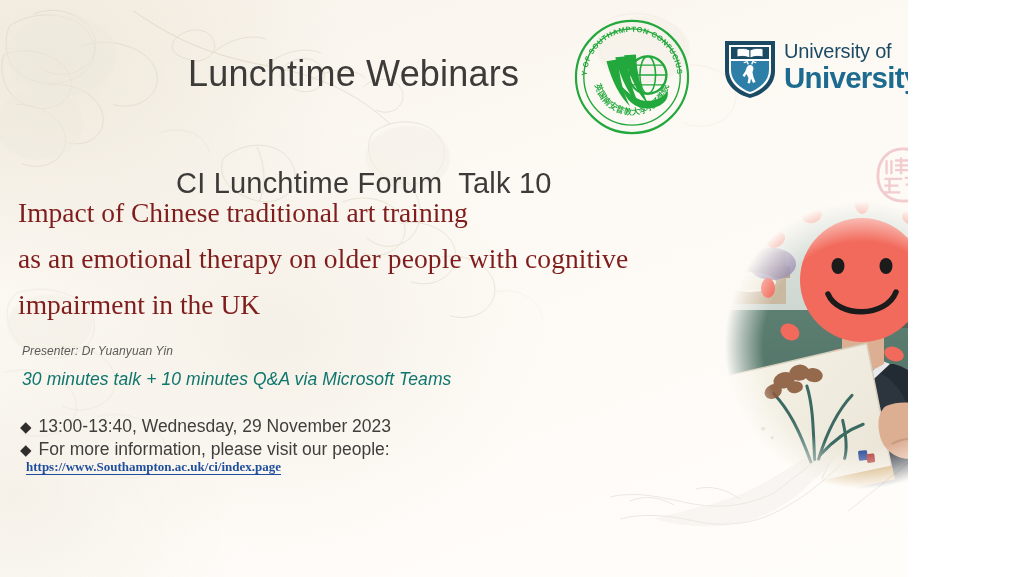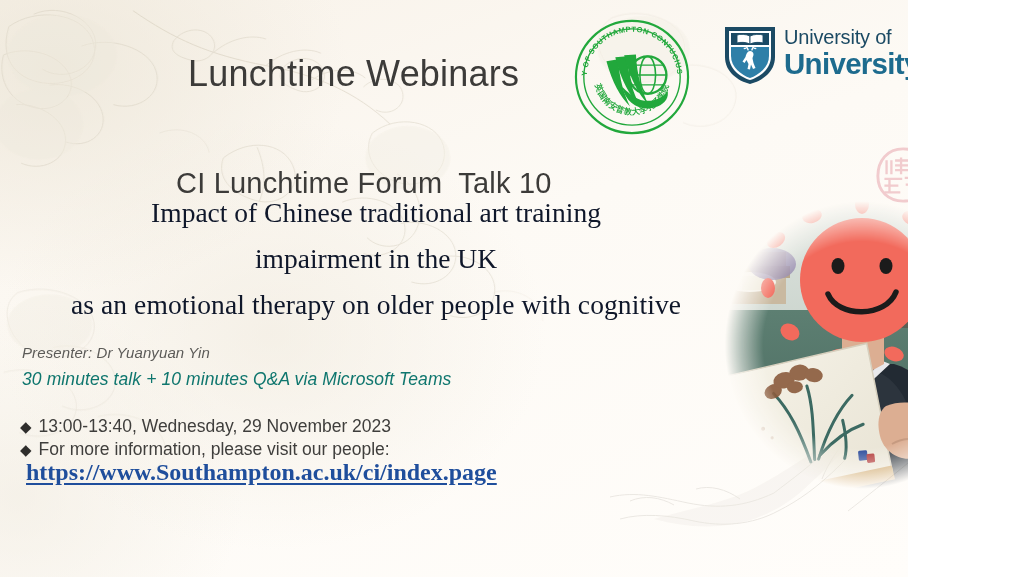--- a/index.html
+++ b/index.html
@@ -38,29 +38,29 @@
   .h-forum {
     position: absolute; left: 176px; top: 127px;
     font-size: 29px; font-weight: 400; color: #3c3b39;
     letter-spacing: 0.2px; white-space: pre; margin-top: 40px;
   }
 
   
   .title-block {
     position: absolute; left: 18px; top: 190px; width: 716px;
     font-family: "Liberation Serif", serif;
-    color: #0f172a; text-align: center;
+    color: #7f1d1d; text-align: left;
   }
   .title-line { font-size: 27.5px; line-height: 46px; white-space: nowrap; }
   .title-line.l2 { letter-spacing: 0.1px; }
 
   
   .presenter {
     position: absolute; left: 22px; top: 344px;
-    font-size: 15px; font-style: italic; color: #5c5b58;
+    font-size: 12px; font-style: italic; color: #5c5b58;
     letter-spacing: 0.1px; white-space: nowrap;
   }
   .duration {
     position: absolute; left: 22px; top: 369px;
     font-size: 17.5px; color: #0f766e;
     letter-spacing: 0.1px; white-space: nowrap; font-style: italic;
   }
 
   
   .bullet-row {
@@ -68,30 +68,30 @@
     font-size: 17.5px; color: #3f3e3c;
     white-space: nowrap; display: flex; align-items: baseline;
   }
   .bullet-row.b1 { top: 416px; }
   .bullet-row.b2 { top: 439px; }
   .diamond { font-size: 15px; color: #2f2e2c; margin-right: 7px; line-height: 1; }
 
   .url-link {
     position: absolute; left: 26px; top: 459px;
     font-family: "Liberation Serif", serif;
-    font-size: 24px; font-weight: bold; color: #1f4e9c;
+    font-size: 13px; font-weight: bold; color: #1f4e9c;
     text-decoration: underline; text-underline-offset: 3px;
     white-space: nowrap; cursor: pointer;
   }
 
   
   .ci-logo { position: absolute; left: 573px; top: 18px; width: 118px; height: 118px; }
 
   
-  .uos-logo { position: absolute; left: 722px; top: 24px; width: 232px; height: 62px; }
+  .uos-logo { position: absolute; left: 722px; top: 38px; width: 232px; height: 62px; }
   .uos-shield { position: absolute; left: 0; top: 0; width: 56px; height: 62px; }
   .uos-word { position: absolute; left: 62px; top: 2px; color: #1b4a64; }
   .uos-word .u-small {
     font-size: 20px; font-weight: 400; letter-spacing: -0.2px;
     line-height: 22px; color: #1b4a64;
   }
   .uos-word .u-big {
     font-size: 29.5px; font-weight: bold; letter-spacing: -0.7px;
     line-height: 32px; color: #1d6b8e;
   }
@@ -178,22 +178,22 @@
     <g fill="#ddd8cf" opacity="0.35">
       <path d="M520 20 C 486 50, 452 90, 414 124 C 370 162, 318 166, 266 152 C 300 142, 340 136, 372 118 C 420 92, 470 52, 520 20 Z"></path>
     </g>
   </svg>
 
   <div class="h-webinars">Lunchtime Webinars</div>
   <div class="h-forum">CI Lunchtime Forum  Talk 10</div>
 
   <div class="title-block">
     <div class="title-line l1">Impact of Chinese traditional art training</div>
+    <div class="title-line l2">as an emotional therapy on older people with cognitive</div>
     <div class="title-line l3">impairment in the UK</div>
-    <div class="title-line l2">as an emotional therapy on older people with cognitive</div>
   </div>
 
   <div class="presenter">Presenter: Dr Yuanyuan Yin</div>
   <div class="duration">30 minutes talk + 10 minutes Q&amp;A via Microsoft Teams</div>
 
   <div class="bullet-row b1">
     <span class="diamond">◆</span>
     <span>13:00-13:40, Wednesday, 29 November 2023</span>
   </div>
   <div class="bullet-row b2">

